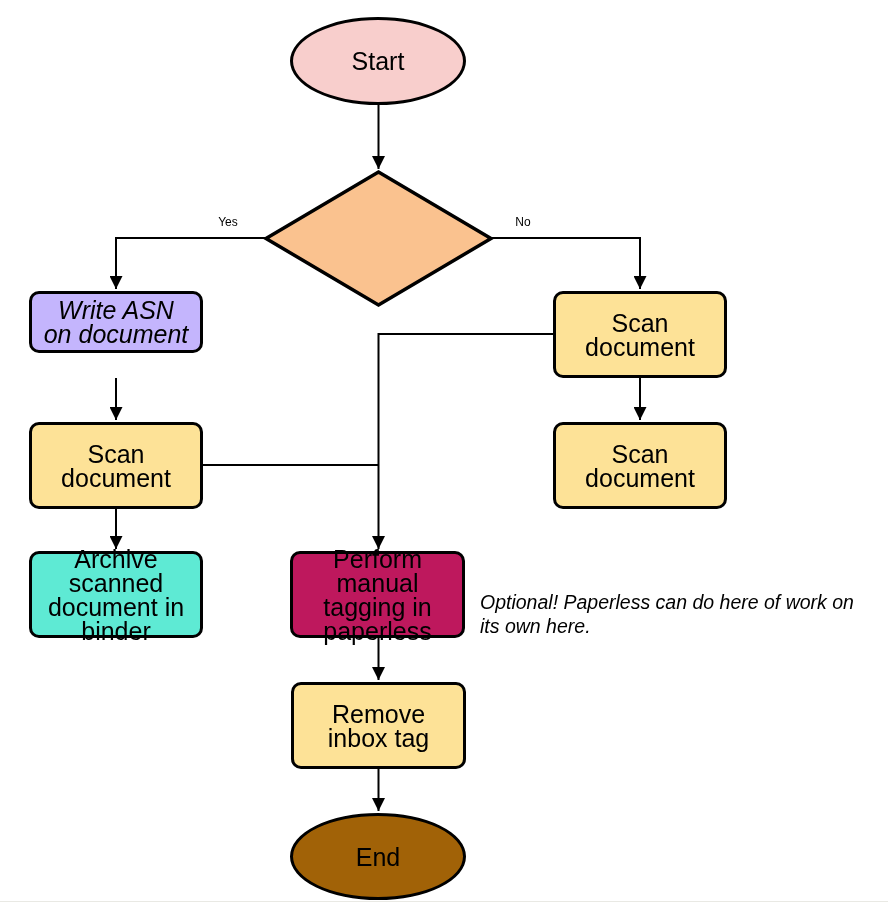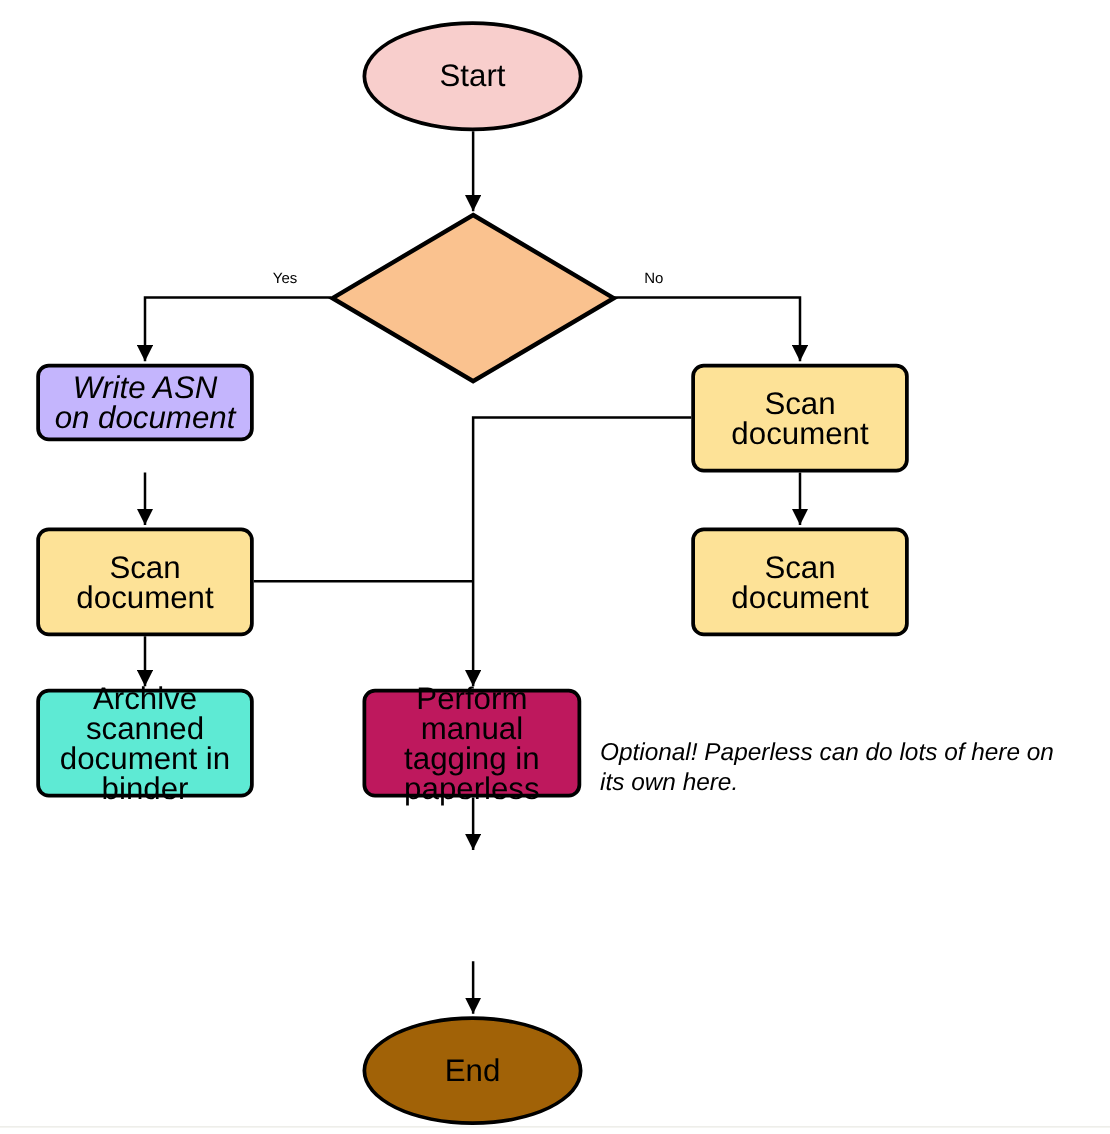--- a/index.html
+++ b/index.html
@@ -121,23 +121,27 @@
   <div class="node process" style="left: 553px; top: 422px; width: 174px; height: 87px; background-color: rgb(253, 226, 151);">
     <span class="label">Scan document</span>
   </div>
 
   <div class="node process" style="left: 290px; top: 551px; width: 175px; height: 87px; background-color: #be185d;">
     <span class="label">Perform manual
 tagging in
 paperless</span>
   </div>
 
-  <div class="annotation">Optional! Paperless can do lots of here on
+  <div class="annotation">Optional! Paperless can do here of work on
 its own here.</div>
 
+  <div class="node process" style="left: 291px; top: 682px; width: 175px; height: 87px; background-color: rgb(253, 226, 151);">
+    <span class="label">Remove
+inbox tag</span>
+  </div>
 
   <div class="node terminal" style="left: 290px; top: 813px; width: 176px; height: 87px; background-color: #a16207;">
     <span class="label">End</span>
   </div>
 
   <div class="bottom-divider"></div>
 
 </div>
 
 </body></html>

